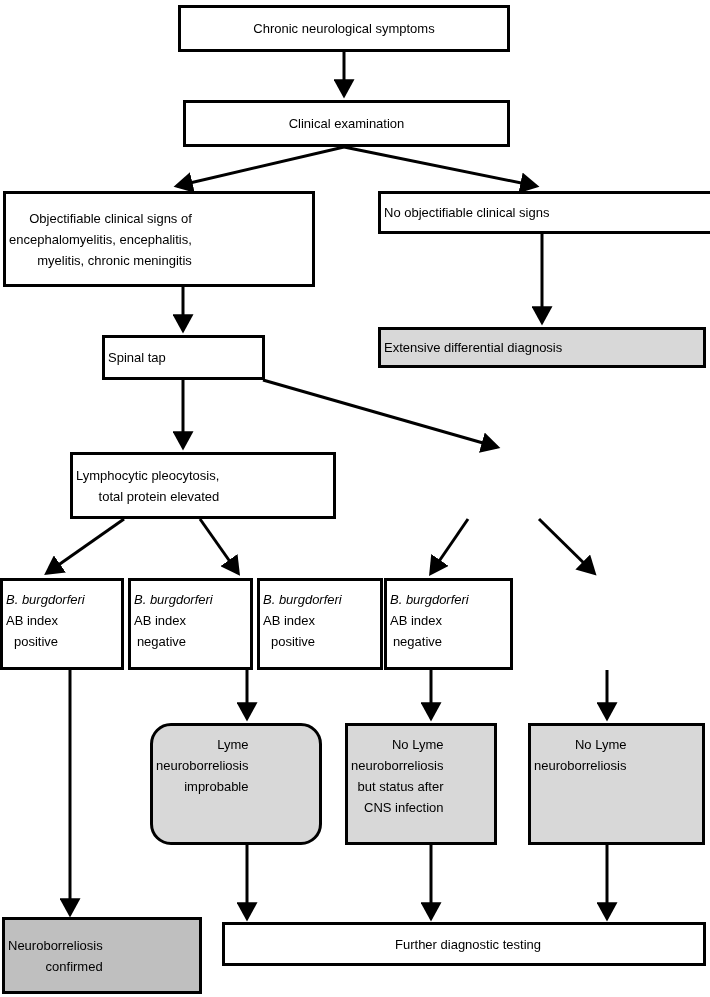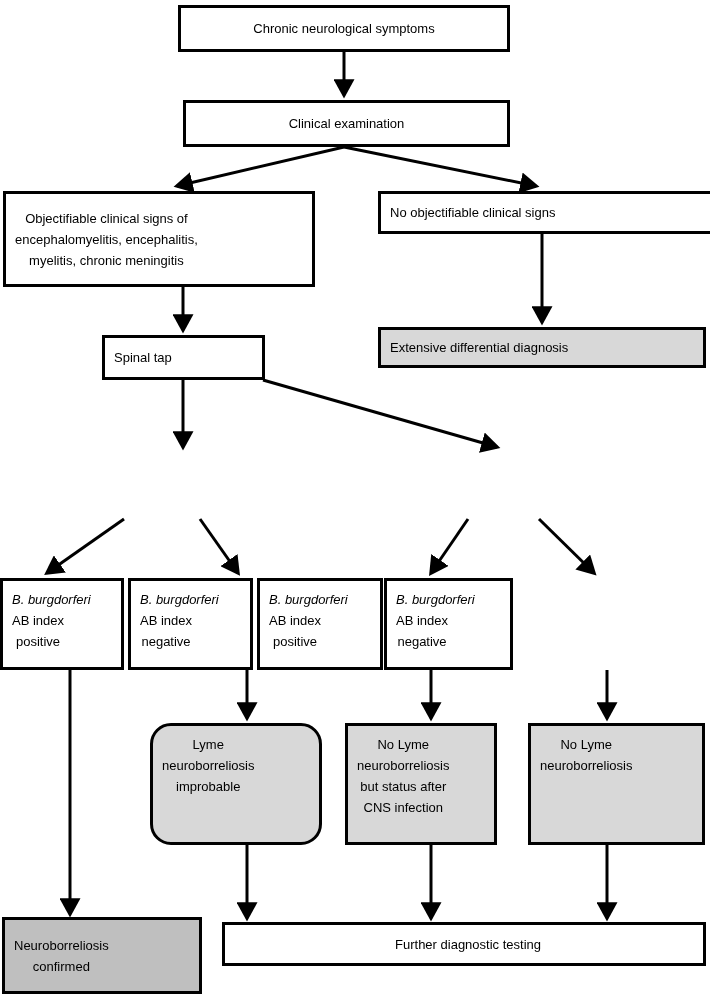--- a/index.html
+++ b/index.html
@@ -41,22 +41,22 @@
   .node .txt {
     display: block;
     white-space: pre-line;
   }
   .node.center {
     align-items: center;
     text-align: center;
   }
   .node.left {
     align-items: flex-start;
-    text-align: center;
-    padding-left: 9px;
+    text-align: right;
+    padding-left: 3px;
   }
   .node.shaded {
     background: #d8d8d8;
   }
   .node.shaded-dark {
     background: #bfbfbf;
   }
   .node.top-align {
     justify-content: flex-start;
     padding-top: 8px;
@@ -135,20 +135,24 @@
   </div>
 
   <div class="node left shaded" style="left:378px; top:327px; width:328px; height:41px;">
     <span class="txt">Extensive differential diagnosis</span>
   </div>
 
   <div class="node left" style="left:102px; top:335px; width:163px; height:45px;">
     <span class="txt">Spinal tap</span>
   </div>
 
+  <div class="node left" style="left:70px; top:452px; width:266px; height:67px;">
+    <span class="txt">Lymphocytic pleocytosis,
+total protein elevated</span>
+  </div>
 
 
   <div class="node left top-align" style="left:0px; top:578px; width:124px; height:92px;">
     <span class="txt species">B. burgdorferi</span>
     <span class="txt">AB index
 positive</span>
   </div>
 
   <div class="node left top-align" style="left:128px; top:578px; width:125px; height:92px;">
     <span class="txt species">B. burgdorferi</span>

